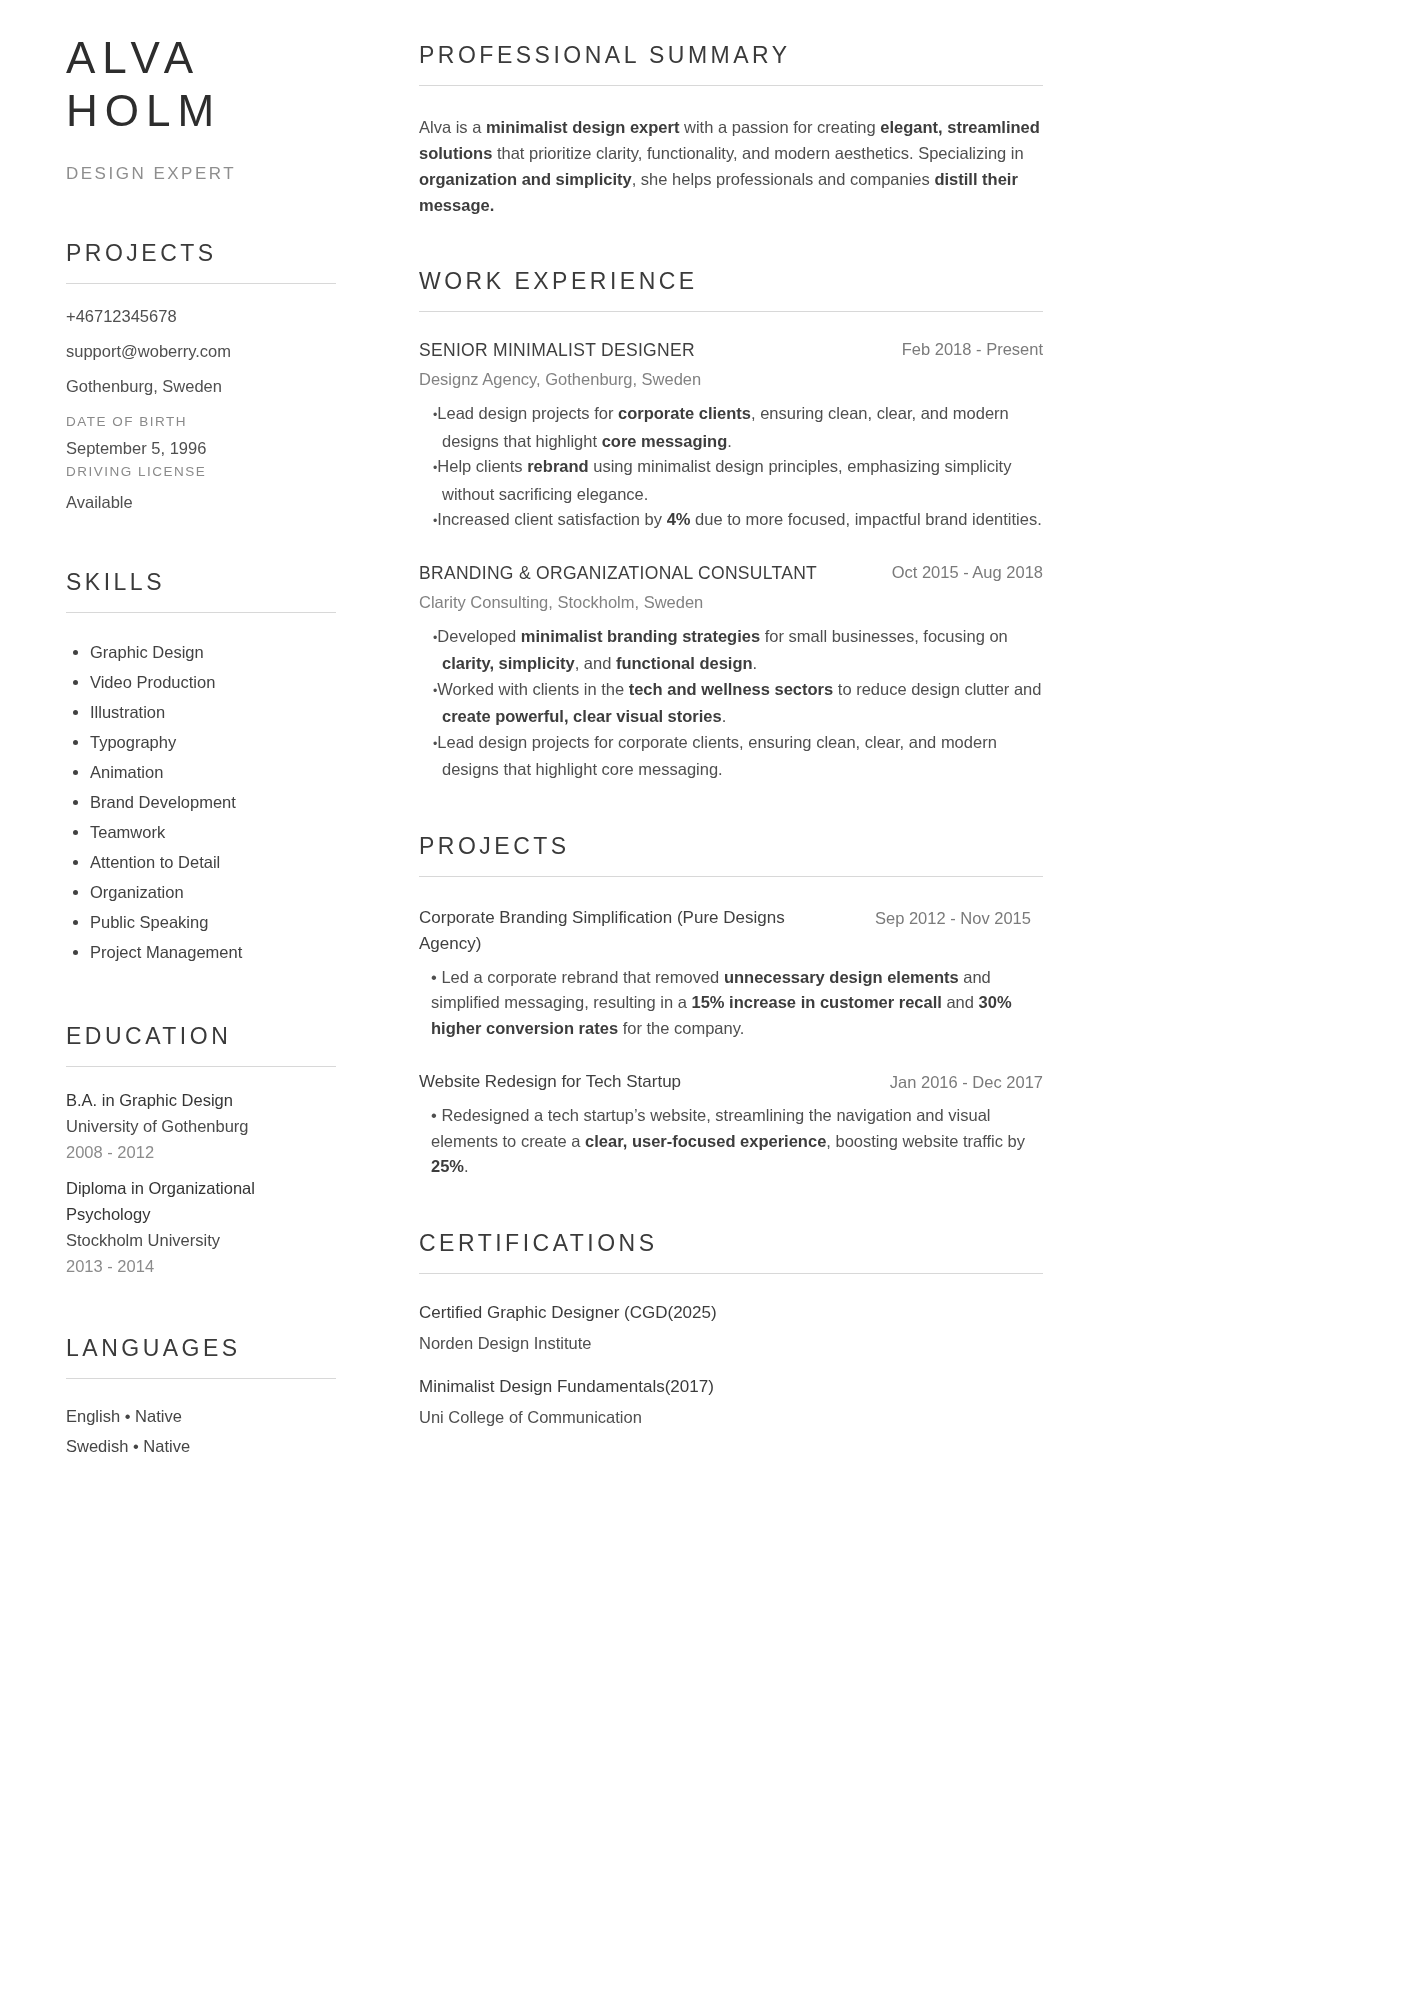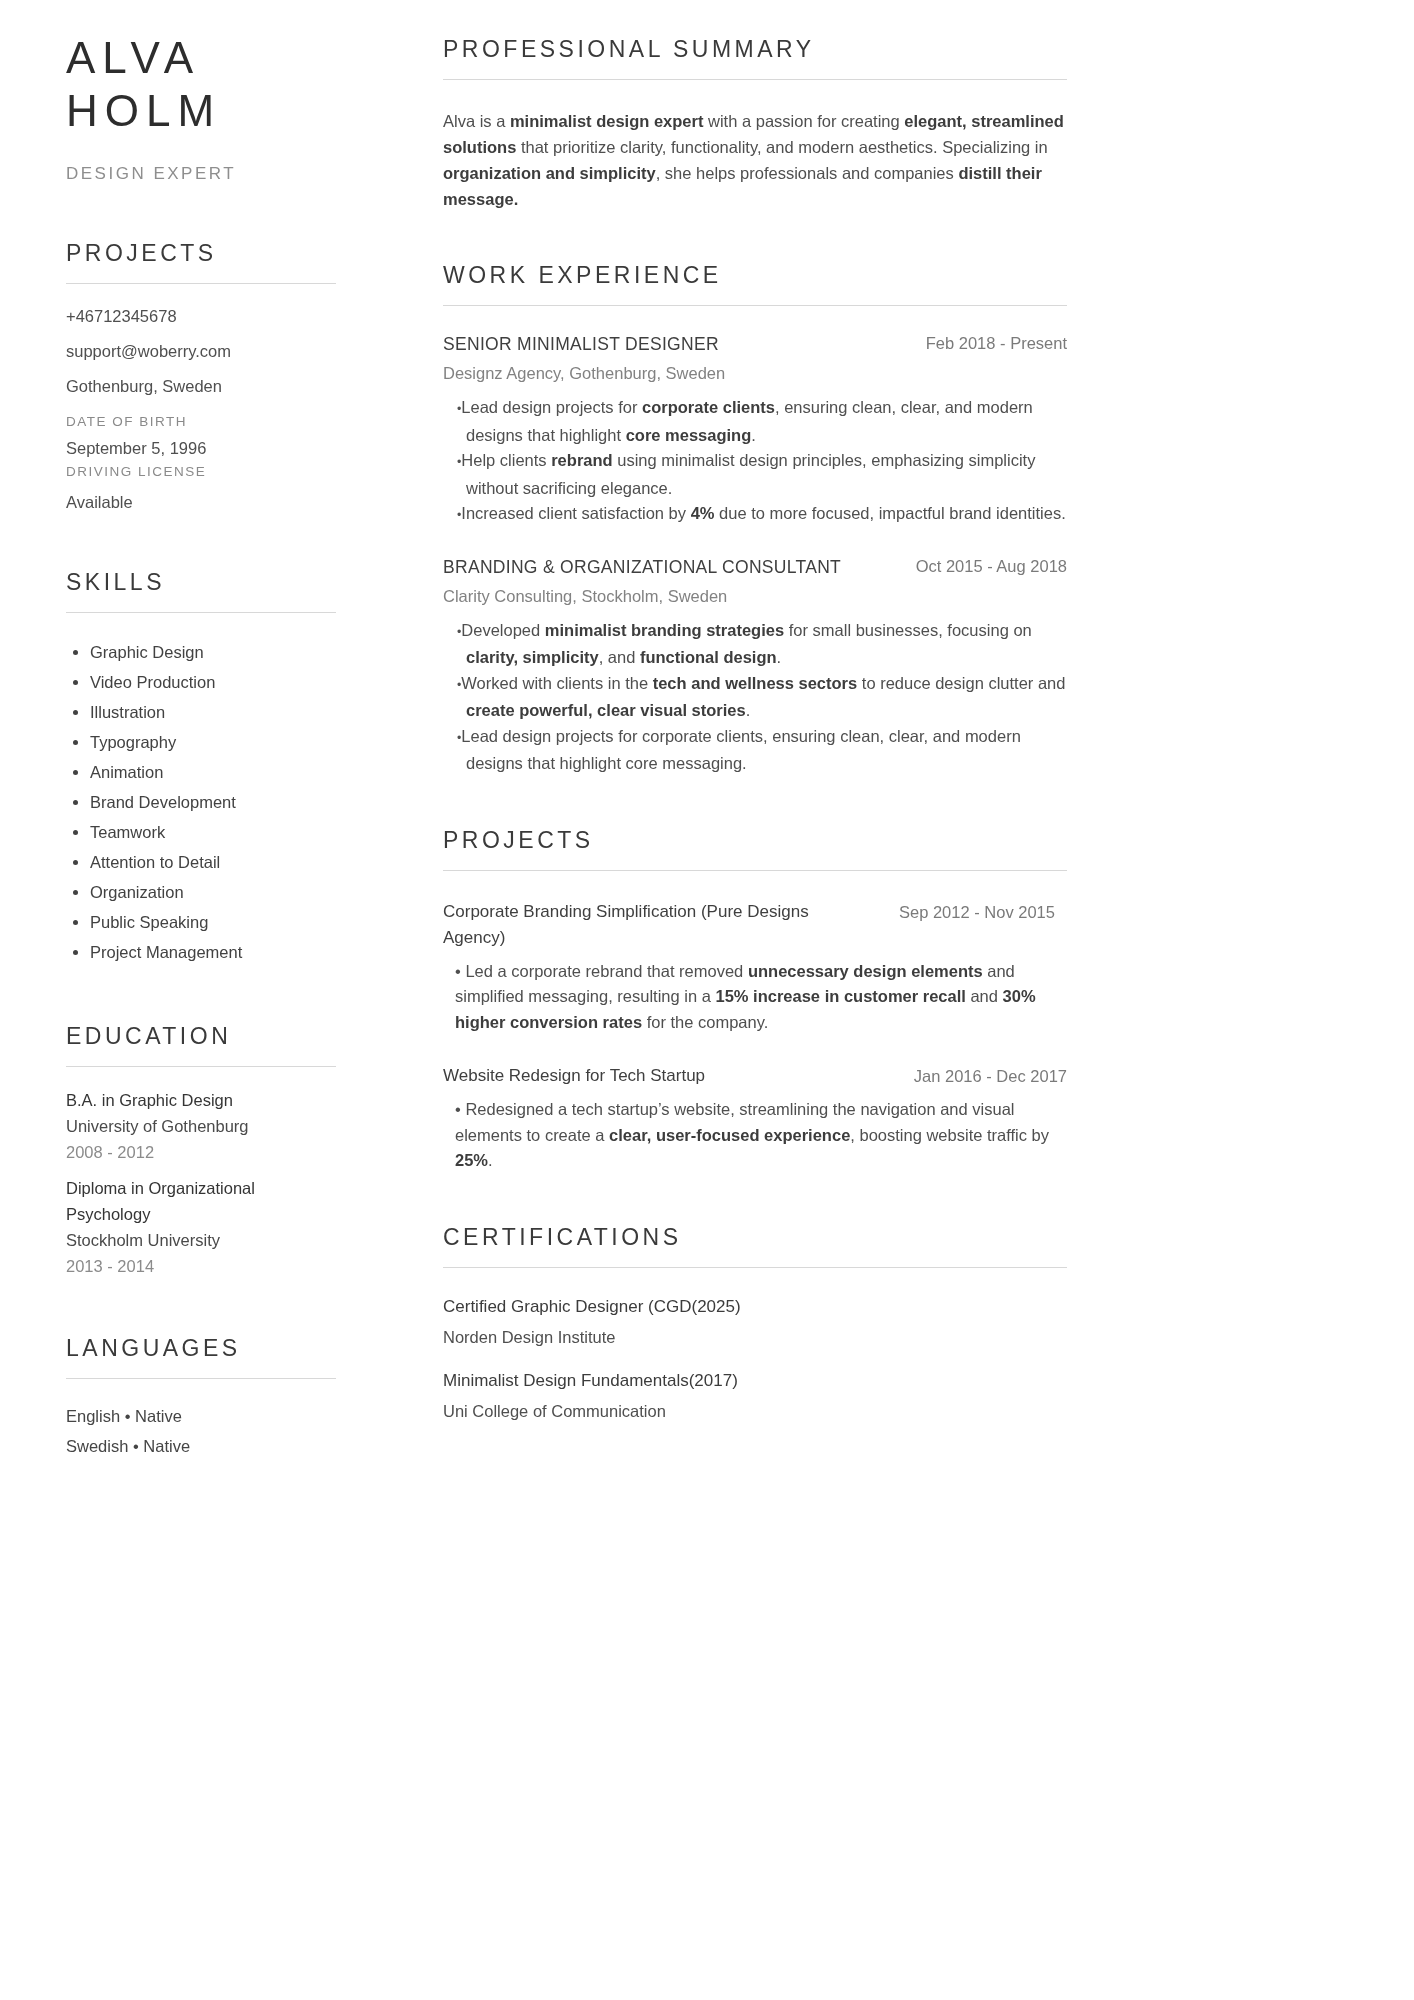--- a/index.html
+++ b/index.html
@@ -8,21 +8,21 @@
     background:#ffffff;
     font-family:"Liberation Sans", sans-serif;
     color:#4f4f4f;
     position:relative;
     overflow:hidden;
     -webkit-font-smoothing:antialiased;
   }
   b { color:#3d3d3d; }
 
   .sidebar { position:absolute; left:66px; top:0; width:270px; }
-  .main    { position:absolute; left:419px; top:2px; width:624px;margin-left:24px; }
+  .main    { position:absolute; left:419px; top:8px; width:624px; }
 
   .section-heading {
     font-size:23px; font-weight:300; letter-spacing:3.5px;
     color:#3a3a3a;
     border-bottom:1px solid #d8d8d8;
     padding-bottom:16px;
     margin:0;
   }
 
   

